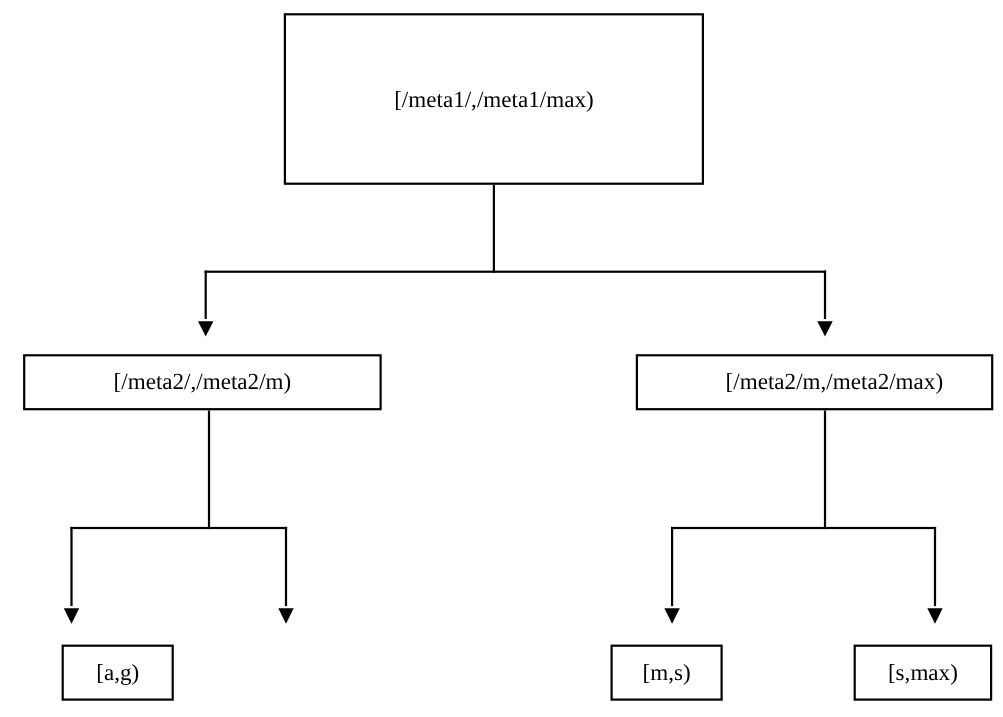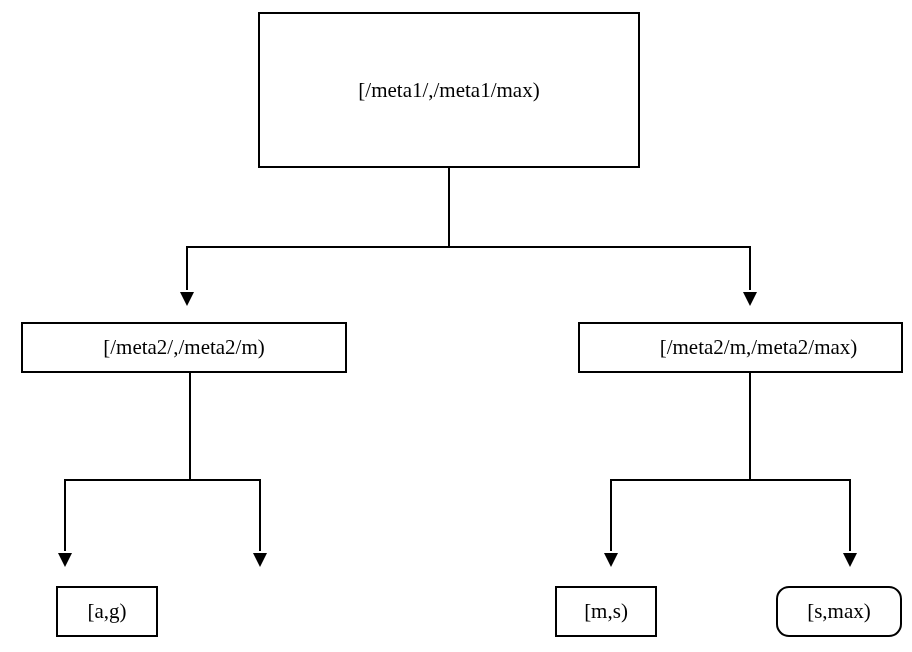--- a/index.html
+++ b/index.html
@@ -76,21 +76,20 @@
     left: 555px;
     top: 586px;
     width: 102px;
     height: 51px;
   }
   #node-leaf-smax {
     left: 776px;
     top: 586px;
     width: 126px;
     height: 51px;
-    border-radius: 13px;
   }
   
   .edge-v {
     position: absolute;
     width: 2px;
     background: #000000;
   }
   .edge-h {
     position: absolute;
     height: 2px;

